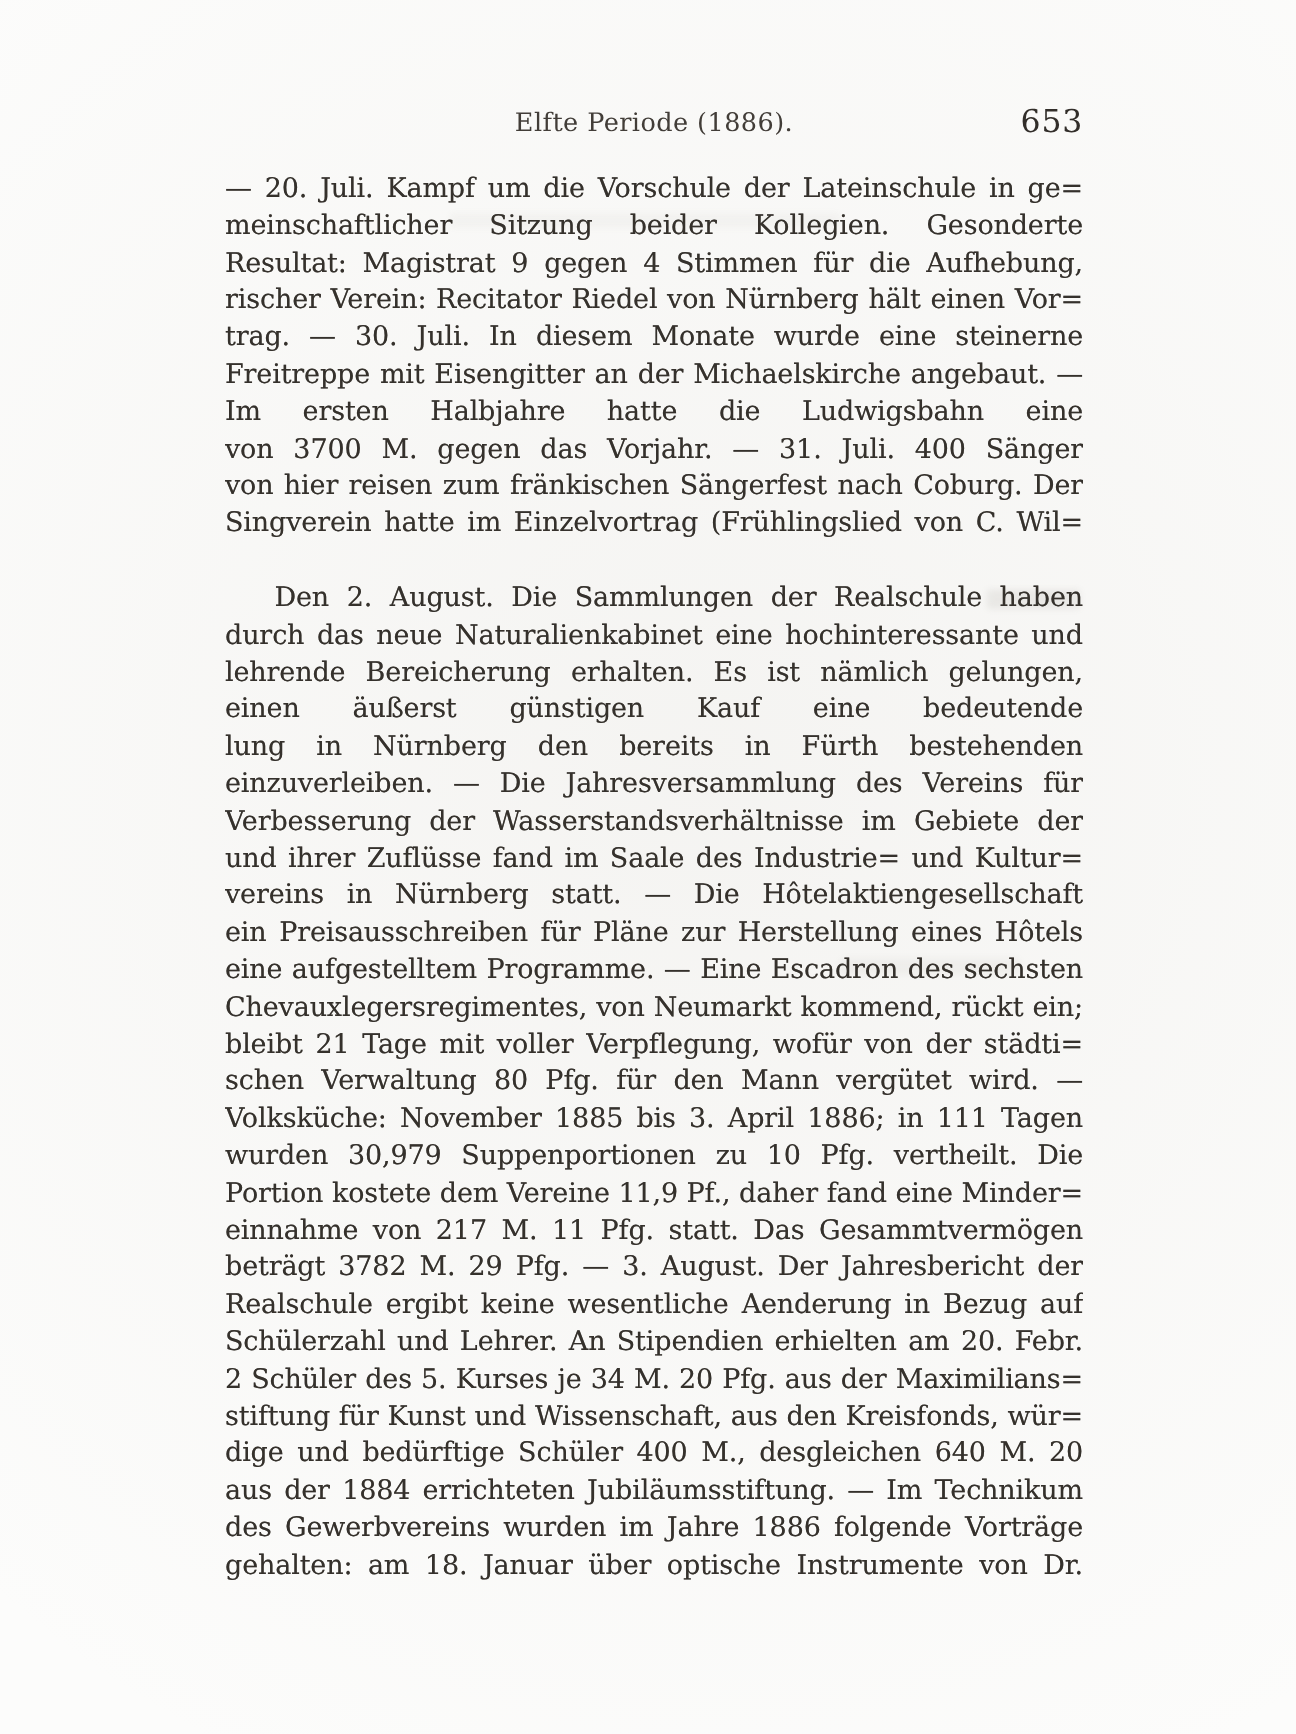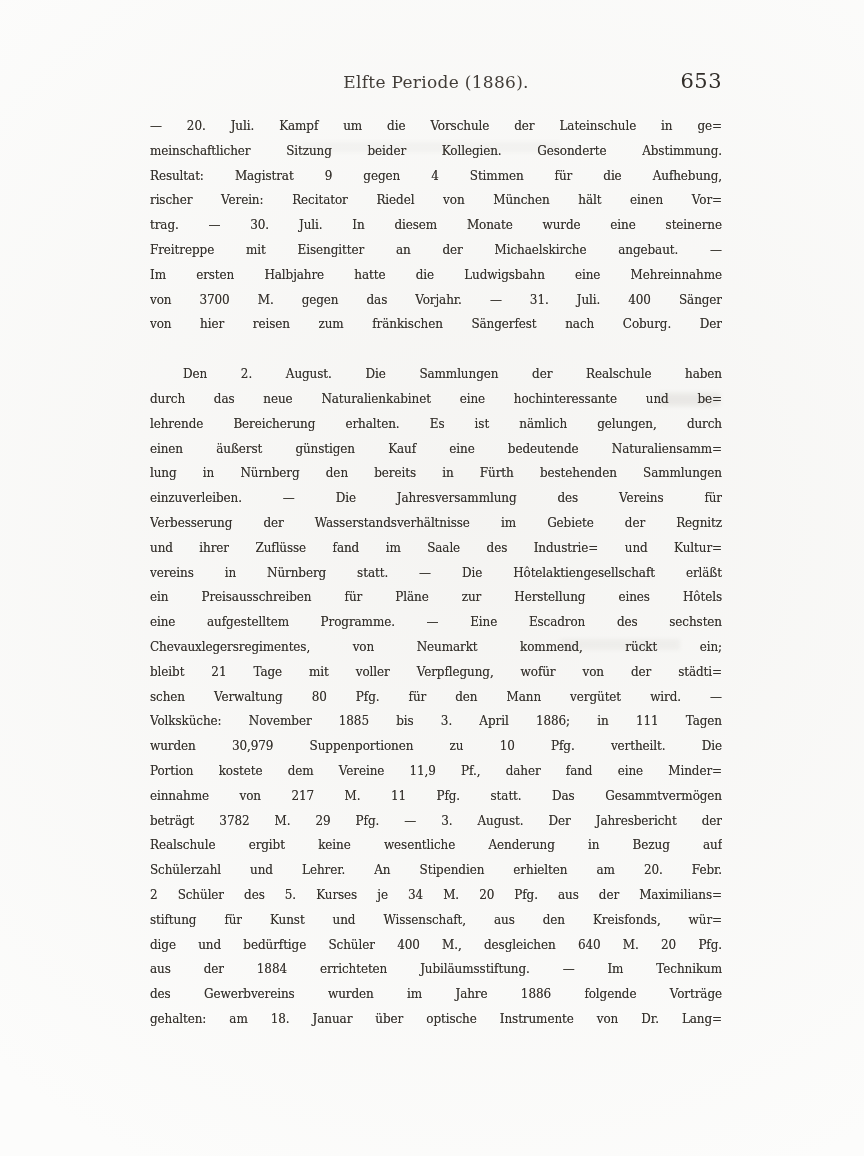--- a/index.html
+++ b/index.html
@@ -45,21 +45,21 @@
     font-size: 21px;
     font-weight: normal;
     color: #322e2a;
     letter-spacing: 0.5px;
   }
   .text-block {
     position: absolute;
     left: 150px;
     top: 114px;
     width: 572px;
-    font-size: 12px;
+    font-size: 18px;
     line-height: 24.8px;
     color: #35312c;
     letter-spacing: -0.1px;
     text-shadow: 0 0 0.35px rgba(53,49,44,0.55);
   }
   .para { margin: 0; }
   .line {
     text-align: justify;
     text-align-last: justify;
     white-space: normal;
@@ -90,26 +90,27 @@
   <div class="page-header">
     <div class="running-title">Elfte Periode (1886).</div>
     <div class="page-number">653</div>
   </div>
 
   <div class="text-block">
       <div class="para">
         <div class="line">— 20. Juli.  Kampf um die Vorschule der Lateinschule in ge=</div>
         <div class="line">meinschaftlicher Sitzung beider Kollegien. Gesonderte Abstimmung.</div>
         <div class="line">Resultat: Magistrat 9 gegen 4 Stimmen für die Aufhebung,</div>
-        <div class="line">rischer Verein: Recitator Riedel von München hält einen Vor=</div>
+        <div class="line">rischer Verein: Recitator Riedel von Nürnberg hält einen Vor=</div>
         <div class="line">trag. — 30. Juli.  In diesem Monate wurde eine steinerne</div>
         <div class="line">Freitreppe mit Eisengitter an der Michaelskirche angebaut. —</div>
         <div class="line">Im ersten Halbjahre hatte die Ludwigsbahn eine Mehreinnahme</div>
         <div class="line">von 3700 M. gegen das Vorjahr. — 31. Juli.  400 Sänger</div>
         <div class="line">von hier reisen zum fränkischen Sängerfest nach Coburg.  Der</div>
+        <div class="line">Singverein hatte im Einzelvortrag (Frühlingslied von C. Wil=</div>
       </div>
       <div class="para">
         <div class="line indent">Den 2. August.  Die Sammlungen der Realschule haben</div>
         <div class="line">durch das neue Naturalienkabinet eine hochinteressante und be=</div>
         <div class="line">lehrende Bereicherung erhalten.  Es ist nämlich gelungen, durch</div>
         <div class="line">einen äußerst günstigen Kauf eine bedeutende Naturaliensamm=</div>
         <div class="line">lung in Nürnberg den bereits in Fürth bestehenden Sammlungen</div>
         <div class="line">einzuverleiben. — Die Jahresversammlung des Vereins für</div>
         <div class="line">Verbesserung der Wasserstandsverhältnisse im Gebiete der Regnitz</div>
         <div class="line">und ihrer Zuflüsse fand im Saale des Industrie= und Kultur=</div>

